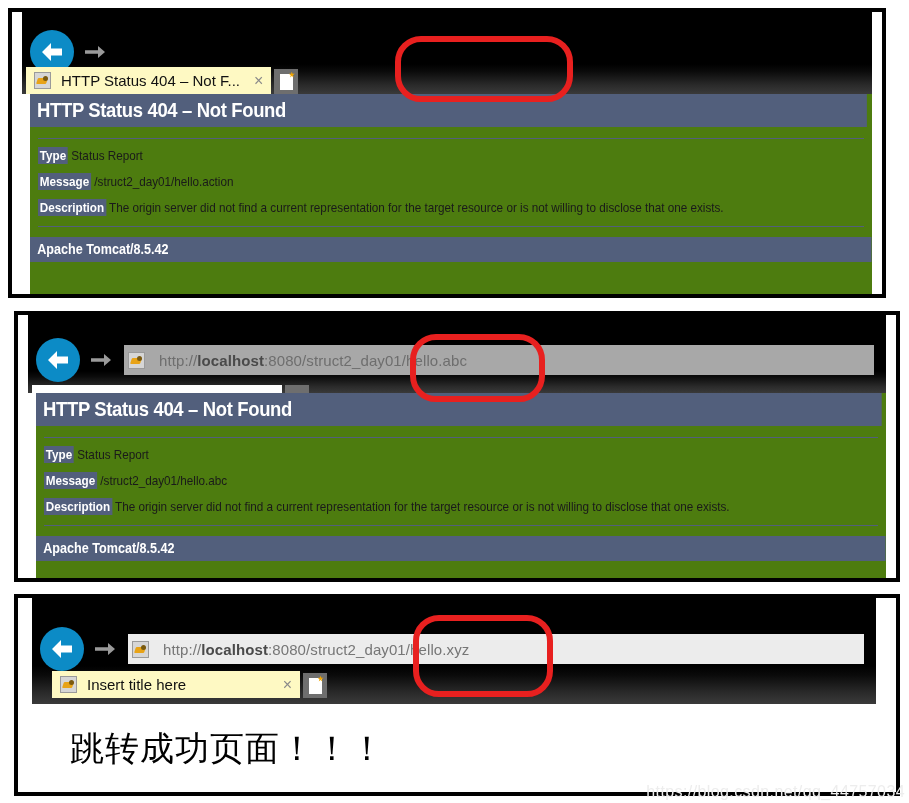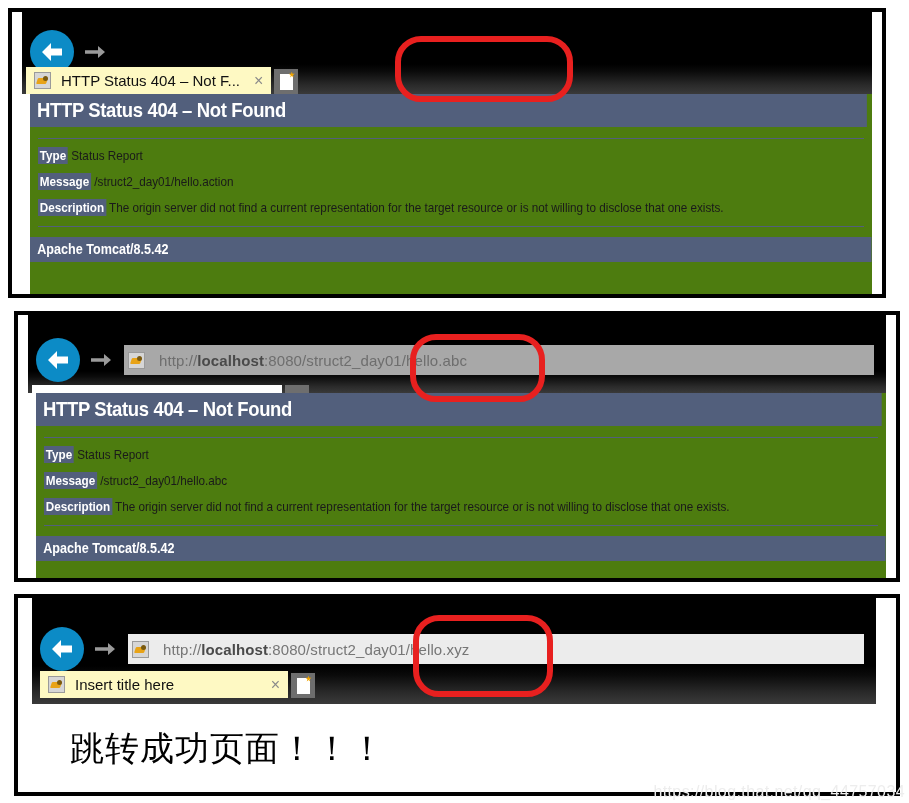--- a/index.html
+++ b/index.html
@@ -375,32 +375,32 @@
           <svg width="22" height="18" viewBox="0 0 22 18" aria-hidden="true">
             <path d="M1 7.3 L14 7.3 L14 3 L21 9 L14 15 L14 10.7 L1 10.7 Z" fill="#9a9a9a"></path>
           </svg>
         </div>
         <div class="urlbar light" style="height:30px;">
           <span class="fav"></span>
           <span class="url-text"><span>http://</span><b>localhost</b><span>:8080/struct2_day01/hello.xyz</span></span>
         </div>
       </div>
 
-      <div class="tabstrip" style="bottom:6px; left:8px;margin-top:28px;">
+      <div class="tabstrip" style="bottom:6px; left:20px;margin-top:28px;">
         <div class="tab" style="width:248px;">
           <span class="fav" style="margin-right:0;"></span>
           <span class="tab-title" style="flex:1 1 auto;">Insert title here</span>
           <span class="tab-close">×</span>
         </div>
         <div class="newtab">
           <span class="newtab-sheet"></span>
         </div>
       </div>
     </div>
 
     <div class="success-page" style="left:14px; top:106px; right:20px; bottom:0;">
       <div class="success-text">跳转成功页面！！！</div>
     </div>
   </div>
 </div>
 <div class="redmark" style="left:413px; top:615px; width:140px; height:82px;"></div>
 
-<div class="watermark">https://blog.that.net/qq_44757034</div>
+<div class="watermark">https://blog.csdn.net/qq_44757034</div>
 
 </body></html>

